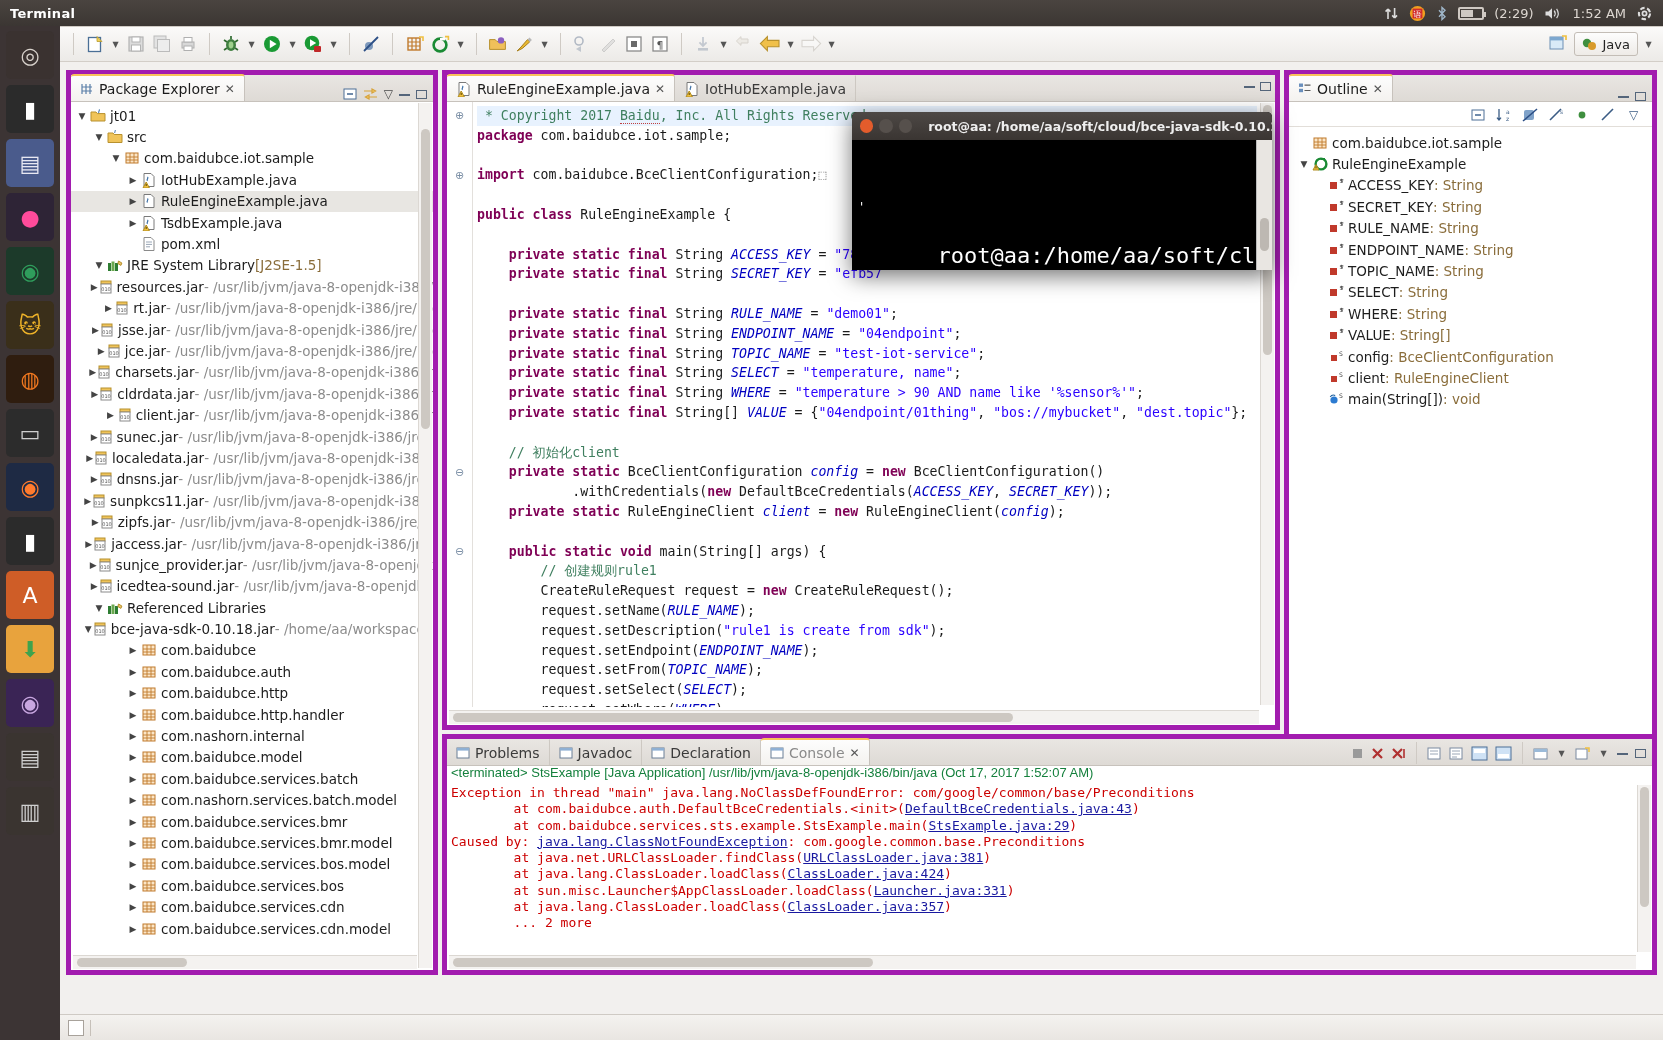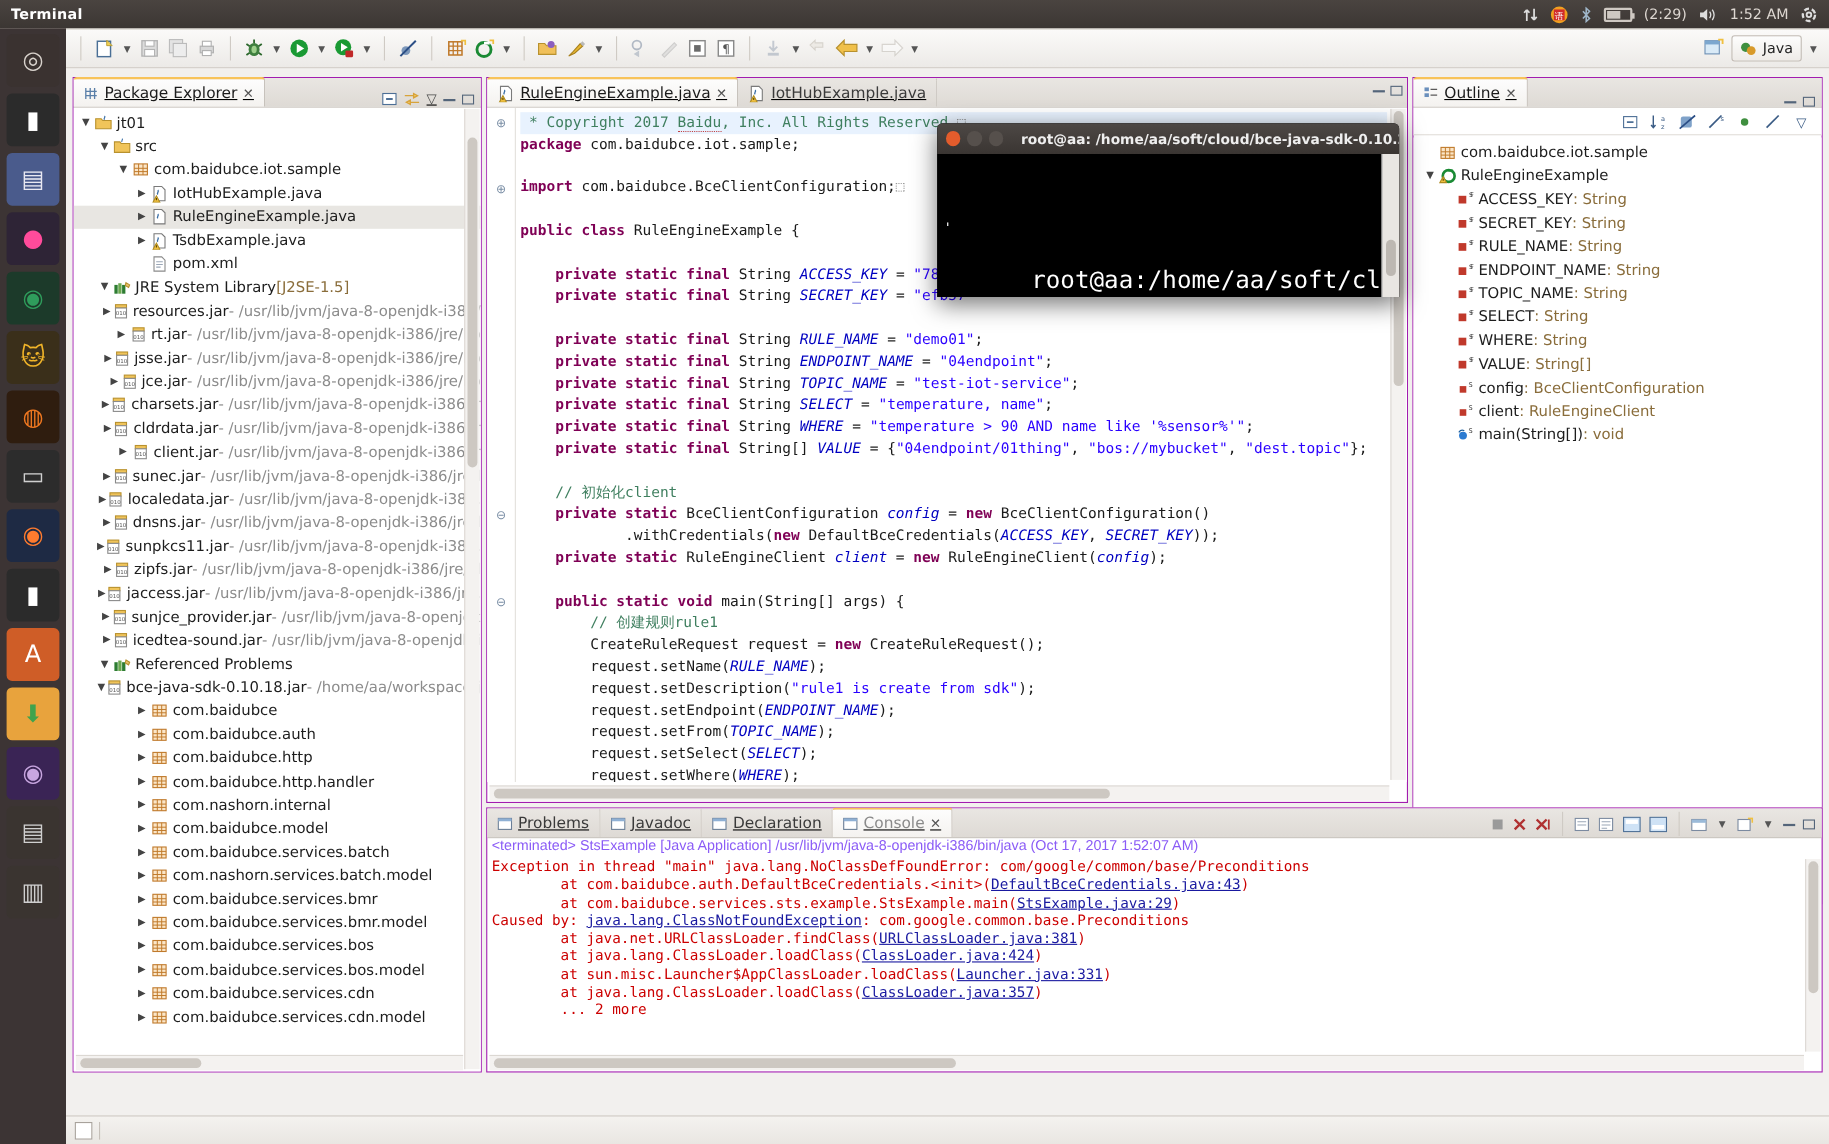--- a/index.html
+++ b/index.html
@@ -41,21 +41,21 @@
   .tbtn { width:24px; height:24px; display:flex; align-items:center;
     justify-content:center; border-radius:3px; }
   .tarrow { width:13px; height:24px; display:flex; align-items:center;
     justify-content:center; color:#555; font-size:8px; }
   .persp { margin-left:auto; display:flex; align-items:center; padding-right:8px; gap:4px;}
   .persp-btn { display:flex; align-items:center; gap:4px; padding:3px 7px;
     border:1px solid #c3bdb6; border-radius:3px; background:linear-gradient(#fdfdfd,#eeebe7);
     font-size:13px; color:#232323; }
 
   
-  .pview { position:absolute; background:#fff; border:1px solid #a21caf;text-decoration:underline; }
+  .pview { position:absolute; background:#fff; border:5px solid #a21caf; }
   .ptab-row { height:27px; background:linear-gradient(#e9e6e2,#dedad5);
     border-bottom:1px solid #c7c2bc; display:flex; align-items:flex-end; }
   .ptab { height:27px; display:flex; align-items:center; gap:5px; padding:0 9px;
     font-size:14px; color:#1b1b1b; background:linear-gradient(#fdfdfd,#f4f2ef);
     border-right:1px solid #c7c2bc; border-top:2px solid #f8c35a;
     border-top-left-radius:3px; border-top-right-radius:3px; }
   .ptab.inactive { background:transparent; border-top:2px solid transparent;
     color:#3a3a3a; border-right:1px solid #cdc8c2; }
   .ptab .x { font-size:12px; color:#555; }
   .ptab-actions { margin-left:auto; display:flex; align-items:center; gap:6px;
@@ -90,21 +90,21 @@
   .kw { color:#7f0055; font-weight:bold; }
   .str { color:#2a00ff; }
   .cmt { color:#3f7f5f;text-align:right; }
   .fld { color:#0000c0; font-style:italic; }
   .hl { background:#e8f2fe; }
 
   
   .con-text { position:absolute; left:4px; right:14px; top:46px; bottom:16px;
     font-family:"DejaVu Sans Mono", monospace; font-size:13px; line-height:16.3px;
     color:#cc0000; white-space:pre; overflow:hidden; }
-  .con-head { position:absolute; left:4px; top:26px; font-size:13px; color:#8b5cf6;
+  .con-head { position:absolute; left:4px; top:26px; font-size:13px; color:#15803d;
     font-family:"Liberation Sans", sans-serif; white-space:nowrap; }
   .lnk { color:#1919a0; text-decoration:underline; }
 
   
   .vsb { position:absolute; right:1px; top:28px; bottom:2px; width:14px;
     background:#f4f2f0; border-left:1px solid #dcd8d3; }
   .vsb i { position:absolute; left:2px; right:2px; background:#cdc8c2;
     border-radius:6px; display:block; }
   .hsb { position:absolute; left:2px; right:16px; bottom:1px; height:14px;
     background:#f4f2f0; border-top:1px solid #dcd8d3; }
@@ -688,21 +688,21 @@
             <span style="display: inline-block; width: 17px;"></span>
             <span class="arw open"></span>
             <span class="ic">
               <svg width="16" height="16" viewBox="0 0 16 16">
                 <rect x="1" y="6" width="3" height="8" fill="#2e7d32"></rect>
                 <rect x="4.5" y="4.5" width="3" height="9.5" fill="#6aa84f"></rect>
                 <rect x="8" y="6" width="3" height="8" fill="#2e7d32"></rect>
                 <path d="M11.5 4 l3.4 2 l-1 2.4 l-3-1.8z" fill="#e8c26a" stroke="#b8912e"></path>
               </svg>
             </span>
-            <span>Referenced Problems</span>
+            <span>Referenced Libraries</span>
           </div>
           <div class="row">
             <span style="display: inline-block; width: 34px;"></span>
             <span class="arw open"></span>
             <span class="ic">
               <svg width="16" height="16" viewBox="0 0 16 16">
                 <rect x="3" y="2" width="10" height="3" fill="#f0c45a" stroke="#b8912e"></rect>
                 <rect x="3" y="5" width="10" height="9" fill="#fff" stroke="#8a8a8a"></rect>
                 <text x="8" y="11.8" font-size="5" text-anchor="middle" fill="#555" font-family="DejaVu Sans">010</text>
               </svg>
@@ -822,32 +822,32 @@
           </div>
           <div class="row">
             <span style="display: inline-block; width: 51px;"></span>
             <span class="arw closed"></span>
             <span class="ic">
               <svg width="16" height="16" viewBox="0 0 16 16">
                 <rect x="2" y="3" width="12" height="10" fill="#fbe6c8" stroke="#c07a2c"></rect>
                 <path d="M2 7h12 M2 10h12 M6 3v10 M10 3v10" stroke="#c07a2c" stroke-width=".9"></path>
               </svg>
             </span>
+            <span>com.baidubce.services.bos.model</span>
+          </div>
+          <div class="row">
+            <span style="display: inline-block; width: 51px;"></span>
+            <span class="arw closed"></span>
+            <span class="ic">
+              <svg width="16" height="16" viewBox="0 0 16 16">
+                <rect x="2" y="3" width="12" height="10" fill="#fbe6c8" stroke="#c07a2c"></rect>
+                <path d="M2 7h12 M2 10h12 M6 3v10 M10 3v10" stroke="#c07a2c" stroke-width=".9"></path>
+              </svg>
+            </span>
             <span>com.baidubce.services.bos</span>
-          </div>
-          <div class="row">
-            <span style="display: inline-block; width: 51px;"></span>
-            <span class="arw closed"></span>
-            <span class="ic">
-              <svg width="16" height="16" viewBox="0 0 16 16">
-                <rect x="2" y="3" width="12" height="10" fill="#fbe6c8" stroke="#c07a2c"></rect>
-                <path d="M2 7h12 M2 10h12 M6 3v10 M10 3v10" stroke="#c07a2c" stroke-width=".9"></path>
-              </svg>
-            </span>
-            <span>com.baidubce.services.bos.model</span>
           </div>
           <div class="row">
             <span style="display: inline-block; width: 51px;"></span>
             <span class="arw closed"></span>
             <span class="ic">
               <svg width="16" height="16" viewBox="0 0 16 16">
                 <rect x="2" y="3" width="12" height="10" fill="#fbe6c8" stroke="#c07a2c"></rect>
                 <path d="M2 7h12 M2 10h12 M6 3v10 M10 3v10" stroke="#c07a2c" stroke-width=".9"></path>
               </svg>
             </span>

